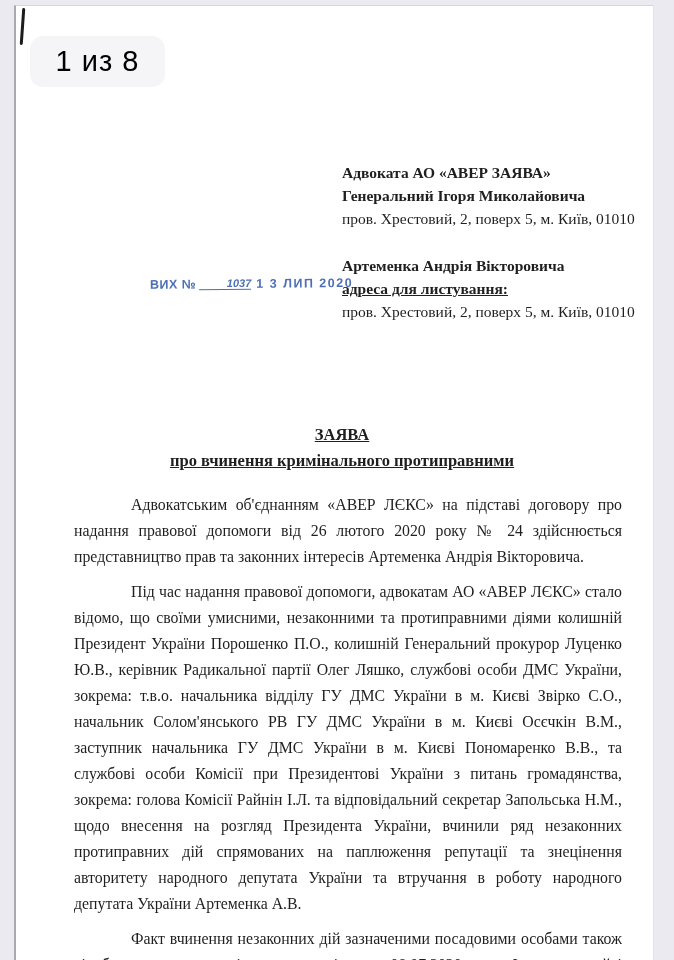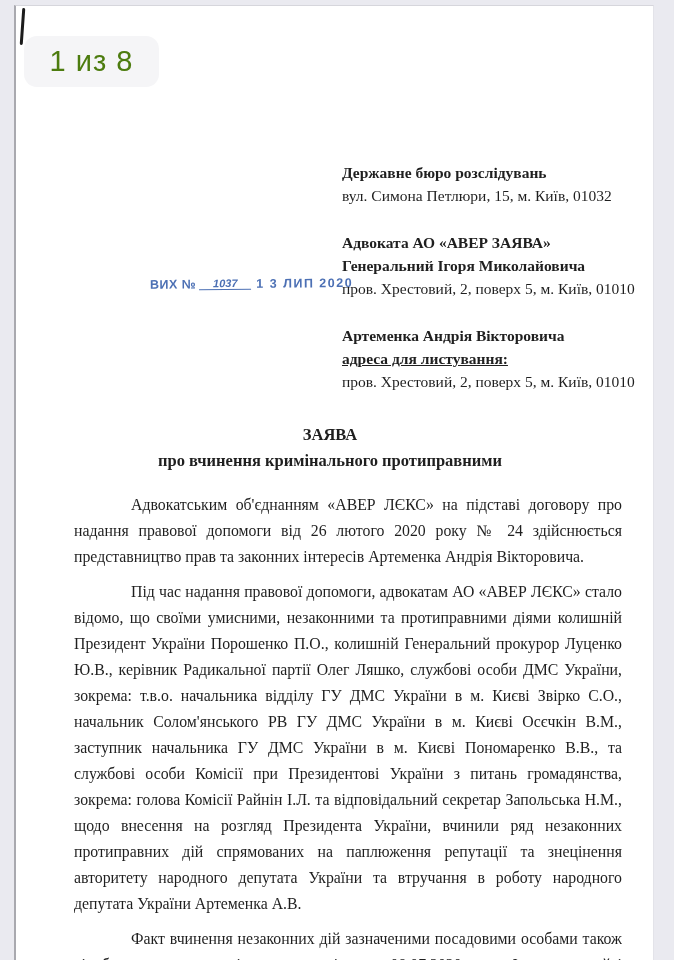--- a/index.html
+++ b/index.html
@@ -29,28 +29,28 @@
     left: 5px; top: 2px;
     width: 3px; height: 37px;
     background: #1c1c1c;
     border-radius: 2px;
     transform: rotate(4deg);
   }
 
   
   .page-badge {
     position: absolute;
-    left: 24px; top: 36px;
+    left: 30px; top: 36px;
     width: 135px; height: 51px;
     background: #f5f5f7;
     border-radius: 13px;
     display: flex; align-items: center; justify-content: center;
     font-family: "Liberation Sans", sans-serif;
     font-size: 29px;
-    color: #4d7c0f;
+    color: #000000;
     letter-spacing: 1px;
   }
 
   
   .recipient-block {
     position: absolute;
     left: 326px; top: 155px;
     width: 306px;
     font-size: 15.5px;
     line-height: 23px;
@@ -68,38 +68,39 @@
     font-weight: bold;
     font-size: 12.5px;
     white-space: nowrap;
     transform: rotate(-0.5deg);
     opacity: 0.92;
   }
   .stamp-label { letter-spacing: 0.5px; padding-left: 36px; }
   .stamp-number {
     display: inline-block;
     min-width: 52px;
-    text-align: center;
+    text-align: right;
     border-bottom: 1.5px solid #3d64ae;
     font-style: italic;
     font-size: 11px;
     margin-left: 3px;
     transform: translateY(-1px);
   }
   .stamp-date { margin-left: 5px; letter-spacing: 1.5px; }
 
   
   .doc-title {
     position: absolute;
-    left: 34px; top: 416px;
+    left: 46px; top: 416px;
     width: 560px;
     text-align: center;
     font-weight: bold;
     font-size: 16.5px;
     line-height: 26px;
+    text-decoration: underline;
   }
 
   
   .bodytext {
     position: absolute;
     left: 46px; top: 486px;
     width: 560px;
     font-size: 15.8px;
     line-height: 26px;
     text-align: justify;
@@ -109,24 +110,20 @@
 </head>
 <body>
 
 <div class="viewer">
 
   <div class="page">
 
     <div class="ink-mark"></div>
 
     <div class="recipient-block">
-      <div class="recipient-group">
-        <div class="r-line bold">Державне бюро розслідувань</div>
-        <div class="r-line">вул. Симона Петлюри, 15, м. Київ, 01032</div>
-      </div>
       <div class="recipient-group">
         <div class="r-line bold">Адвоката АО «АВЕР ЗАЯВА»</div>
         <div class="r-line bold">Генеральний Ігоря Миколайовича</div>
         <div class="r-line">пров. Хрестовий, 2, поверх 5, м. Київ, 01010</div>
       </div>
       <div class="recipient-group">
         <div class="r-line bold">Артеменка Андрія Вікторовича</div>
         <div class="r-line underline">адреса для листування:</div>
         <div class="r-line">пров. Хрестовий, 2, поверх 5, м. Київ, 01010</div>
       </div>

